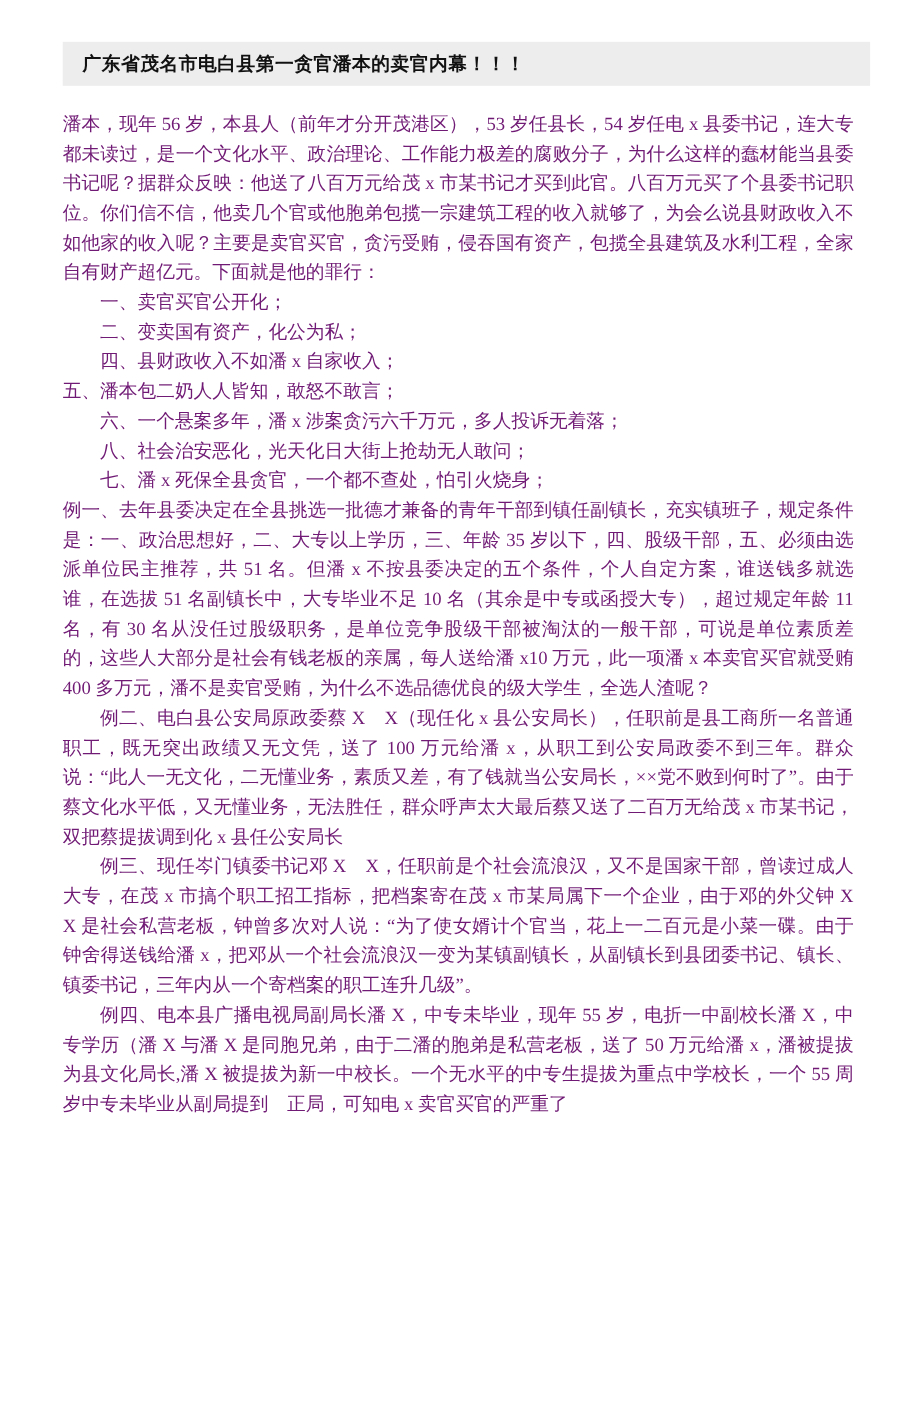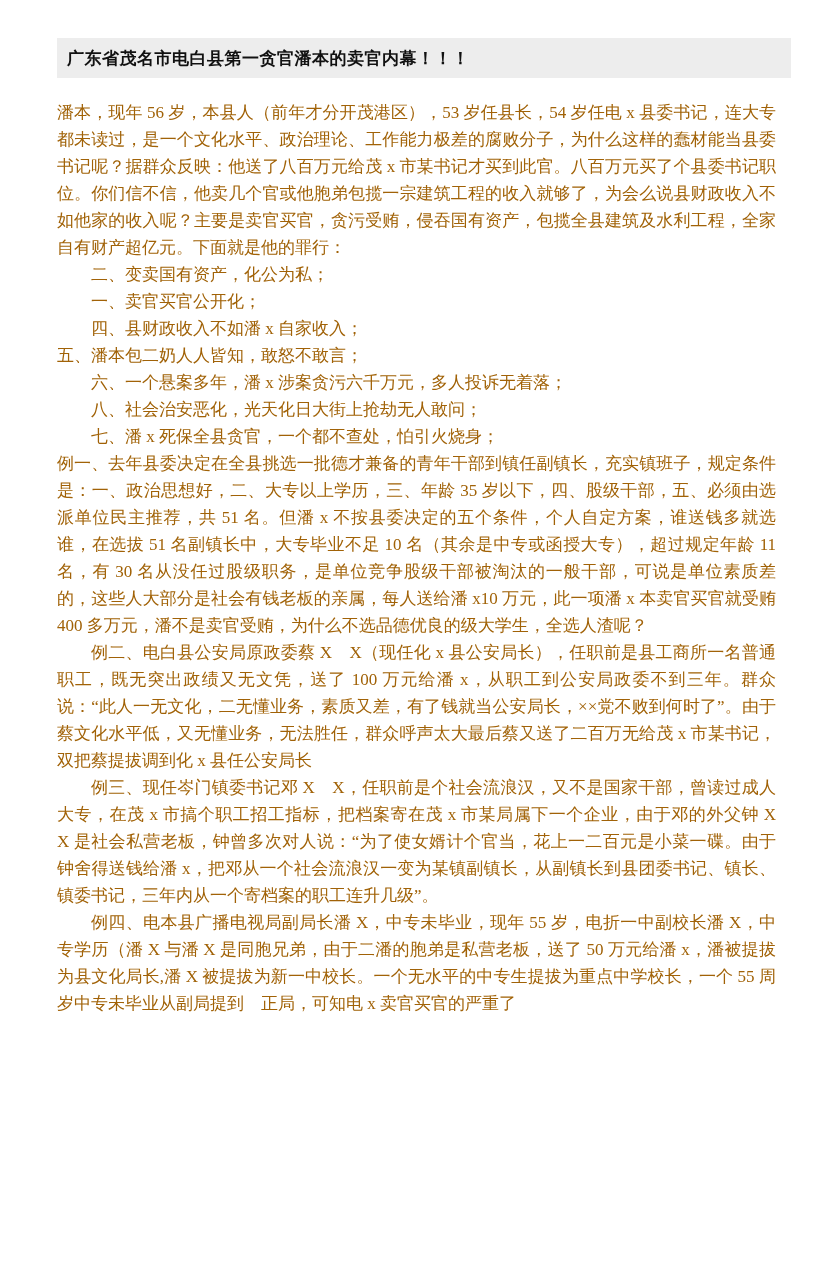--- a/index.html
+++ b/index.html
@@ -21,36 +21,36 @@
     position: absolute;
     left: 57px;
     top: 38px;
     width: 734px;
     height: 40px;
     background: #ededed;
     display: flex;
     align-items: center;
   }
   .title-bar .doc-title {
-    margin: 4px;
+    margin: 12px;
     padding: 0 0 0 6px;
     font-family: "Liberation Sans", "DejaVu Sans", sans-serif;
     font-size: 17px;
     font-weight: bold;
     color: #111111;
     letter-spacing: 0.5px;
   }
   .doc-body {
     position: absolute;
     left: 57px;
     top: 99px;
     width: 719px;
     font-size: 17px;
     line-height: 27px;
-    color: #a16207;
+    color: #701a75;
     text-align: justify;
   }
   .doc-body p {
     margin: 0;
     padding: 0;
   }
   .indent { text-indent: 2em; }
   .gap-above { margin-top: 27px !important; }
 </style>
 </head>
@@ -59,22 +59,22 @@
 <div class="page">
 
   <div class="title-bar">
     <h1 class="doc-title">广东省茂名市电白县第一贪官潘本的卖官内幕！！！</h1>
   </div>
 
   <div class="doc-body">
 
     <p>潘本，现年 56 岁，本县人（前年才分开茂港区），53 岁任县长，54 岁任电 x 县委书记，连大专都未读过，是一个文化水平、政治理论、工作能力极差的腐败分子，为什么这样的蠢材能当县委书记呢？据群众反映：他送了八百万元给茂 x 市某书记才买到此官。八百万元买了个县委书记职位。你们信不信，他卖几个官或他胞弟包揽一宗建筑工程的收入就够了，为会么说县财政收入不如他家的收入呢？主要是卖官买官，贪污受贿，侵吞国有资产，包揽全县建筑及水利工程，全家自有财产超亿元。下面就是他的罪行：</p>
 
+    <p class="indent">一、卖官买官公开化；</p>
     <p class="indent">二、变卖国有资产，化公为私；</p>
-    <p class="indent">一、卖官买官公开化；</p>
     <p class="indent">四、县财政收入不如潘 x 自家收入；</p>
     <p>五、潘本包二奶人人皆知，敢怒不敢言；</p>
     <p class="indent">六、一个悬案多年，潘 x 涉案贪污六千万元，多人投诉无着落；</p>
     <p class="indent">八、社会治安恶化，光天化日大街上抢劫无人敢问；</p>
     <p class="indent">七、潘 x 死保全县贪官，一个都不查处，怕引火烧身；</p>
 
 
     <p>例一、去年县委决定在全县挑选一批德才兼备的青年干部到镇任副镇长，充实镇班子，规定条件是：一、政治思想好，二、大专以上学历，三、年龄 35 岁以下，四、股级干部，五、必须由选派单位民主推荐，共 51 名。但潘 x 不按县委决定的五个条件，个人自定方案，谁送钱多就选谁，在选拔 51 名副镇长中，大专毕业不足 10 名（其余是中专或函授大专），超过规定年龄 11 名，有 30 名从没任过股级职务，是单位竞争股级干部被淘汰的一般干部，可说是单位素质差的，这些人大部分是社会有钱老板的亲属，每人送给潘 x10 万元，此一项潘 x 本卖官买官就受贿 400 多万元，潘不是卖官受贿，为什么不选品德优良的级大学生，全选人渣呢？</p>
     <p class="indent">例二、电白县公安局原政委蔡 X　X（现任化 x 县公安局长），任职前是县工商所一名普通职工，既无突出政绩又无文凭，送了 100 万元给潘 x，从职工到公安局政委不到三年。群众说：“此人一无文化，二无懂业务，素质又差，有了钱就当公安局长，××党不败到何时了”。由于蔡文化水平低，又无懂业务，无法胜任，群众呼声太大最后蔡又送了二百万无给茂 x 市某书记，双把蔡提拔调到化 x 县任公安局长</p>
     <p class="indent">例三、现任岑门镇委书记邓 X　X，任职前是个社会流浪汉，又不是国家干部，曾读过成人大专，在茂 x 市搞个职工招工指标，把档案寄在茂 x 市某局属下一个企业，由于邓的外父钟 X　X 是社会私营老板，钟曾多次对人说：“为了使女婿计个官当，花上一二百元是小菜一碟。由于钟舍得送钱给潘 x，把邓从一个社会流浪汉一变为某镇副镇长，从副镇长到县团委书记、镇长、镇委书记，三年内从一个寄档案的职工连升几级”。</p>

